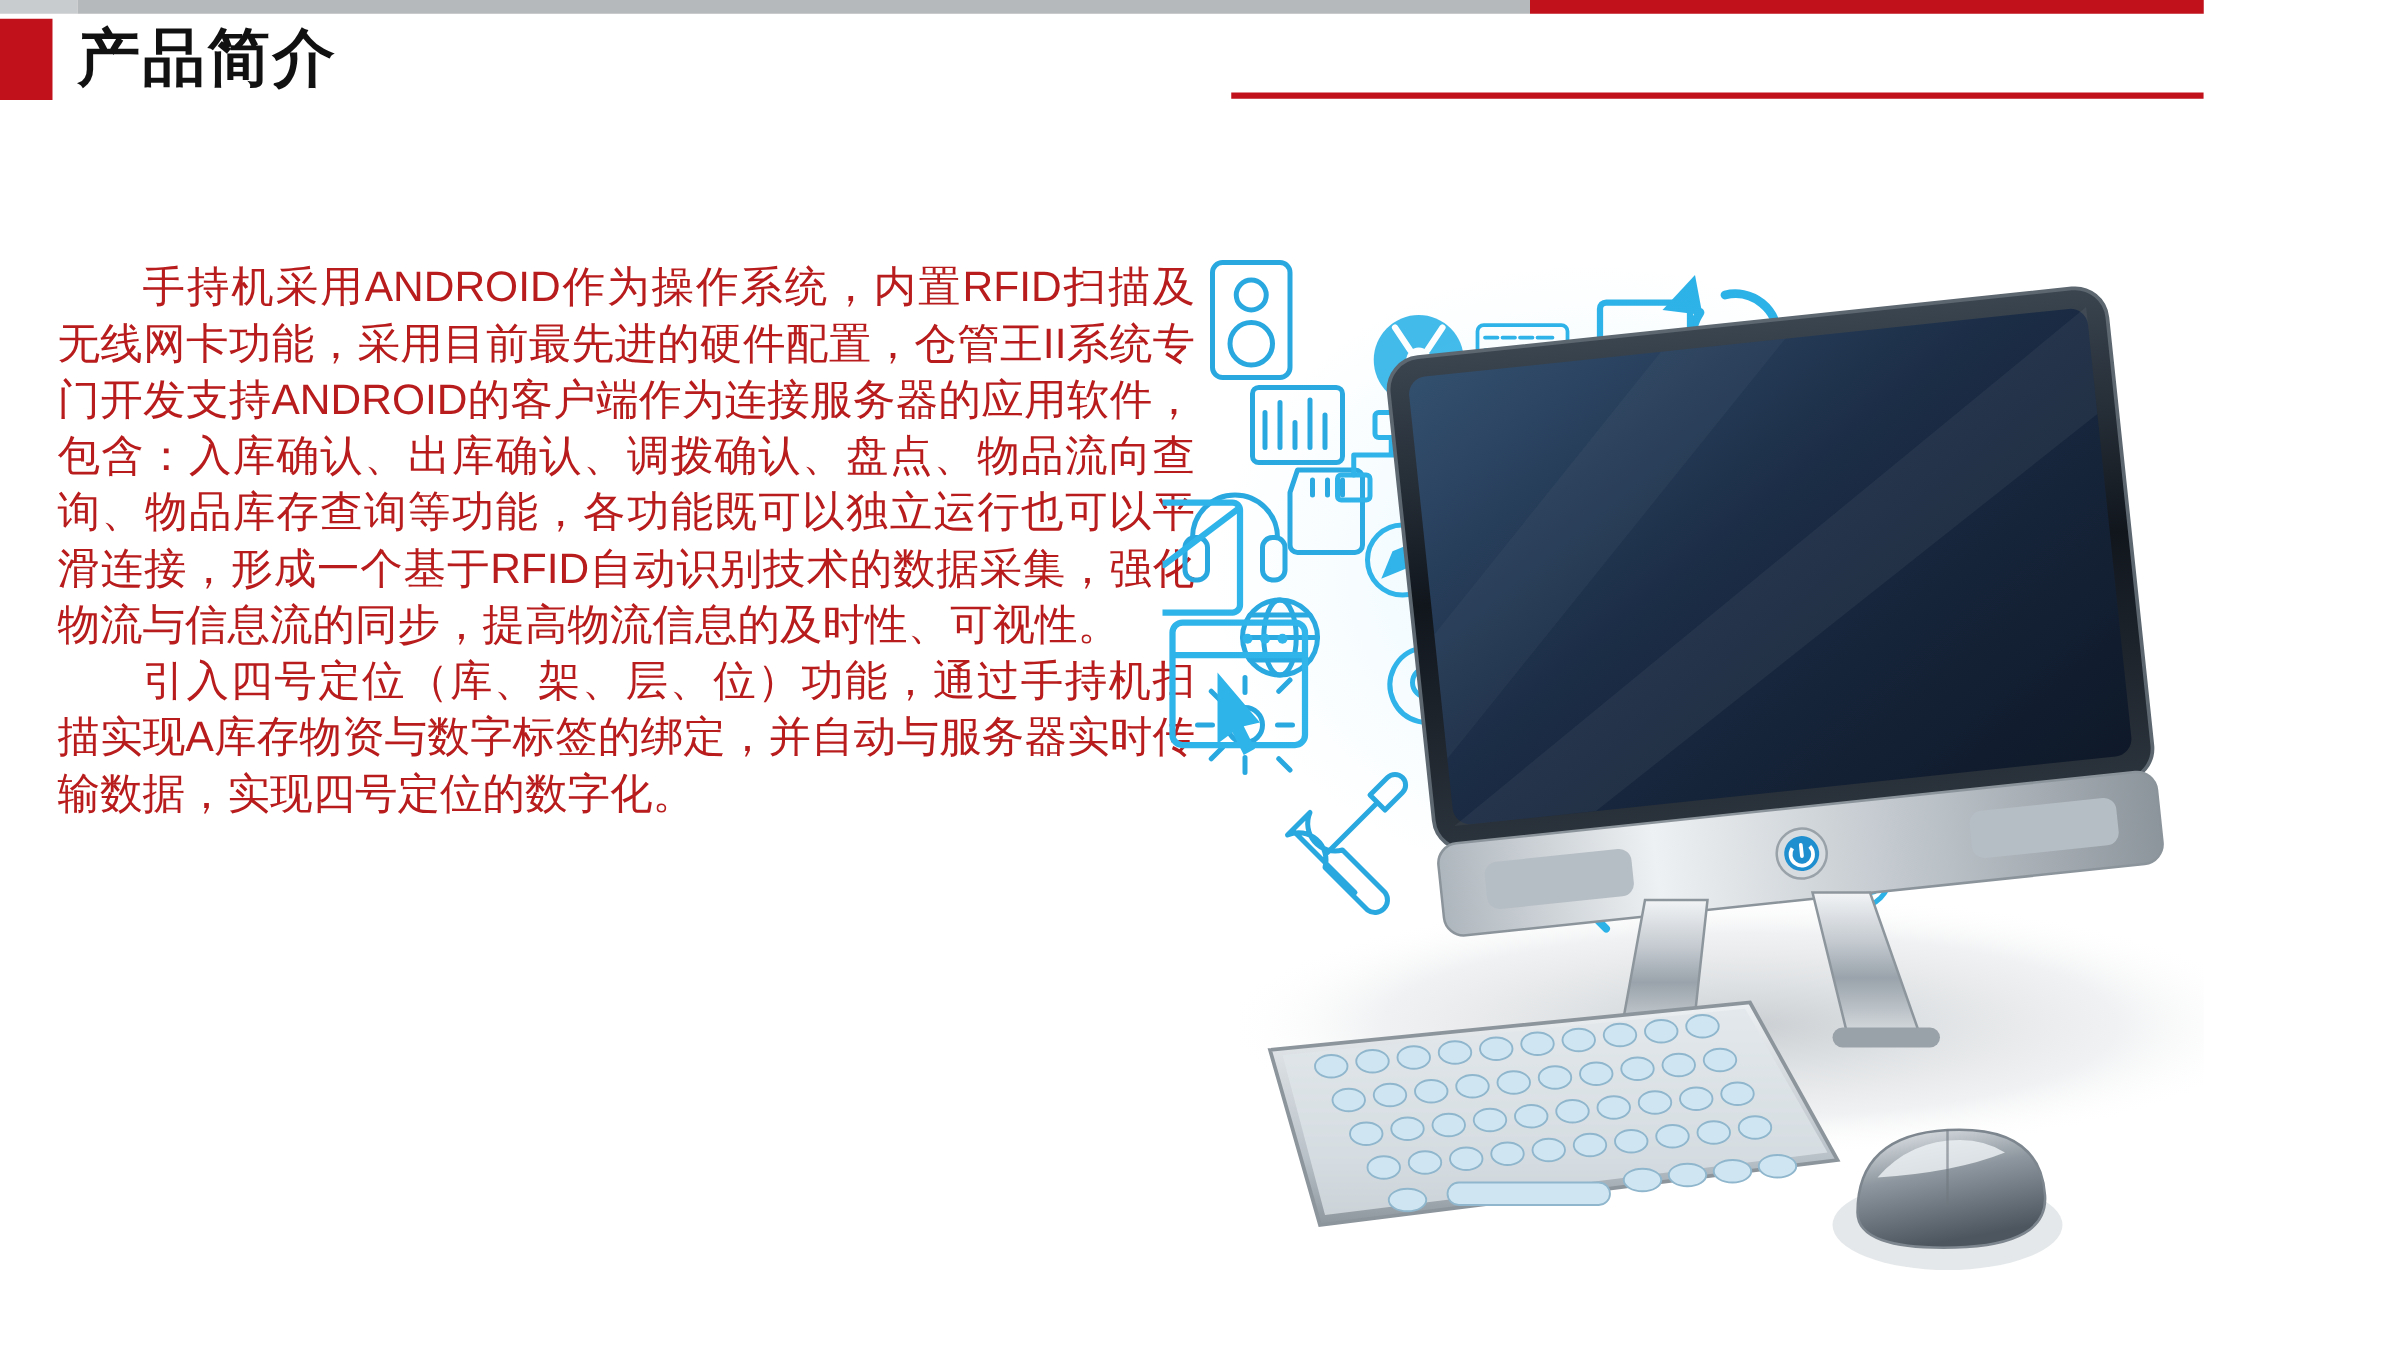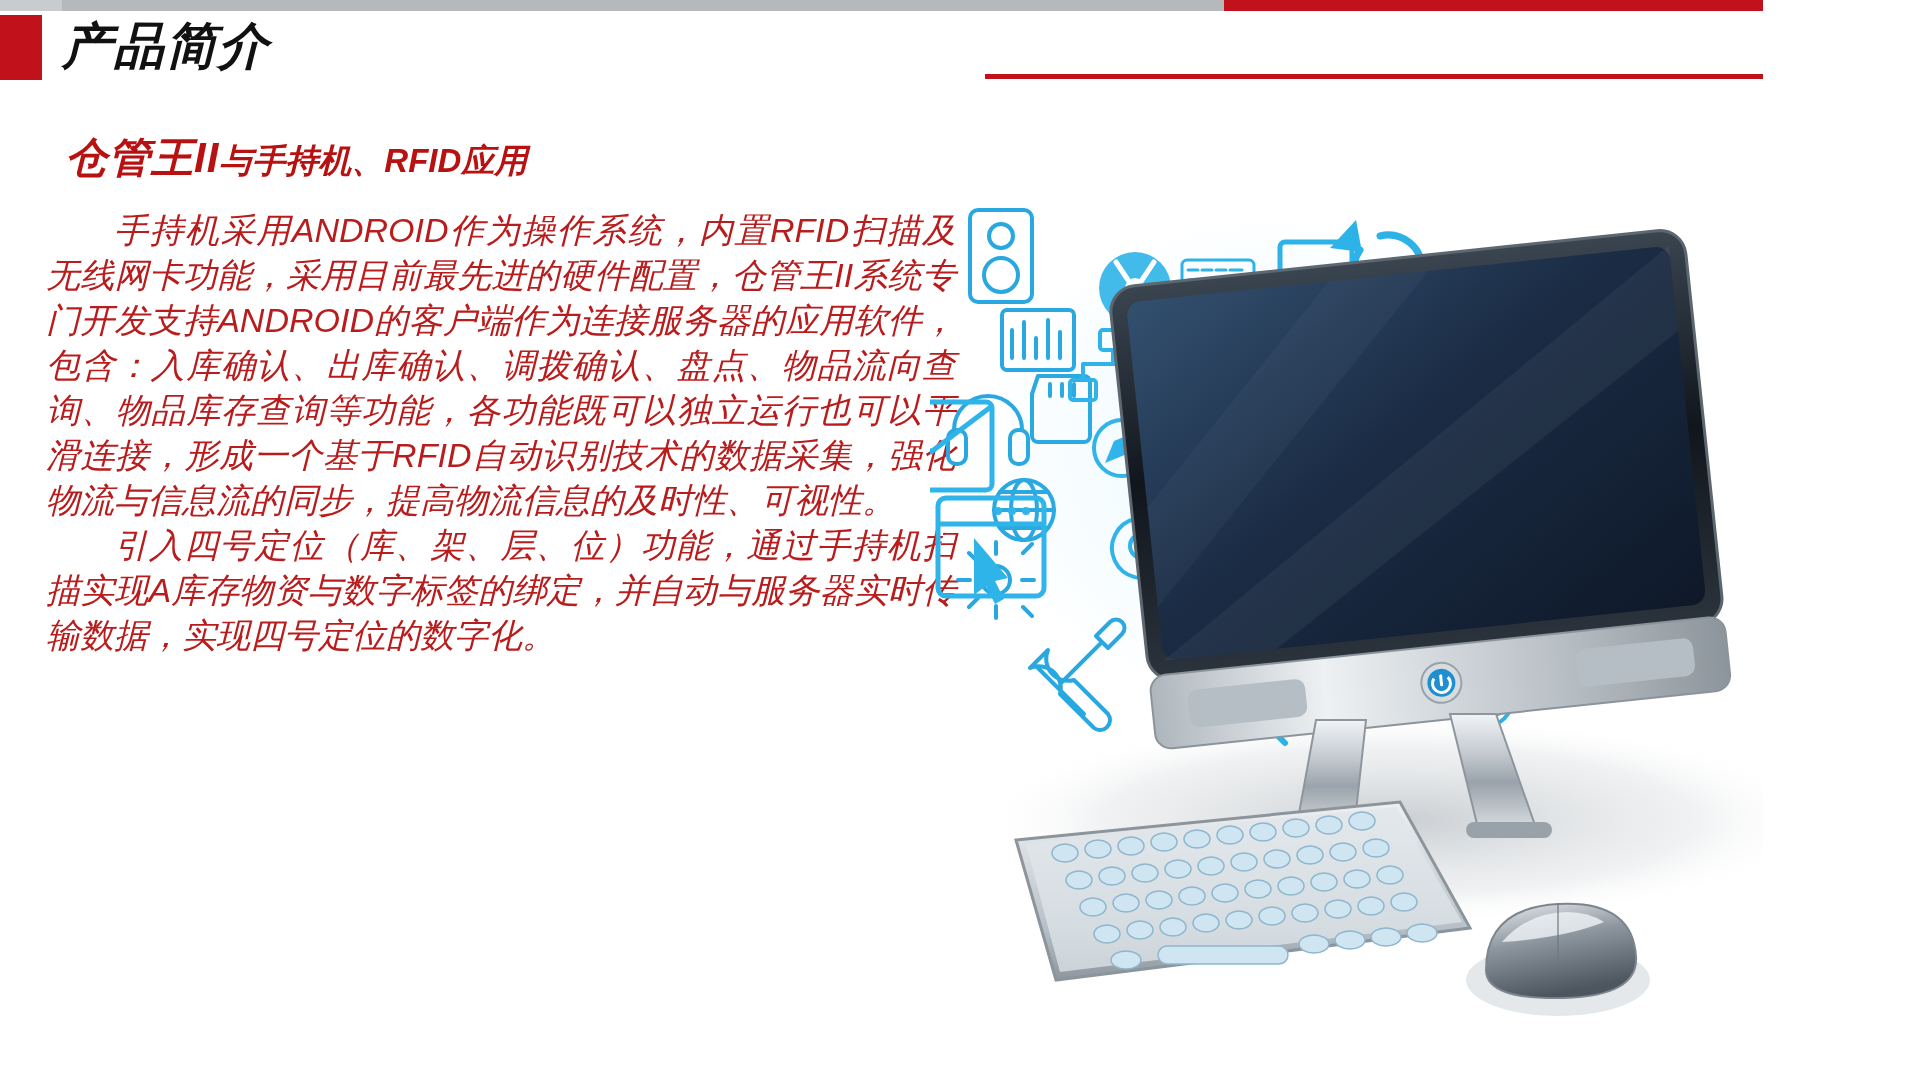--- a/index.html
+++ b/index.html
@@ -9,21 +9,20 @@
   }
   body {
     font-family: "Liberation Sans", "DejaVu Sans", sans-serif;
   }
   .slide {
     position: relative;
     width: 1763px;
     height: 1082px;
     background: #ffffff;
     overflow: hidden;
-    font-style: italic;
   }
 
   
   .top-bar-left {
     position: absolute;
     left: 0; top: 0;
     width: 62px; height: 11px;
     background: #c9ccce;
   }
   .top-bar-mid {
@@ -121,23 +120,20 @@
 <div class="slide">
 
   <div class="top-bar-left"></div>
   <div class="top-bar-mid"></div>
   <div class="top-bar-right"></div>
 
   <div class="red-square"></div>
   <div class="page-title">产品简介</div>
   <div class="brand-rule"></div>
 
-  <div class="subtitle">
-    <span class="big">仓管王II</span><span class="small">与手持机、RFID应用</span>
-  </div>
 
   <div class="body-text">
     <p>手持机采用ANDROID作为操作系统，内置RFID扫描及无线网卡功能，采用目前最先进的硬件配置，仓管王II系统专门开发支持ANDROID的客户端作为连接服务器的应用软件，包含：入库确认、出库确认、调拨确认、盘点、物品流向查询、物品库存查询等功能，各功能既可以独立运行也可以平滑连接，形成一个基于RFID自动识别技术的数据采集，强化物流与信息流的同步，提高物流信息的及时性、可视性。</p>
     <p>引入四号定位（库、架、层、位）功能，通过手持机扫描实现A库存物资与数字标签的绑定，并自动与服务器实时传输数据，实现四号定位的数字化。</p>
   </div>
 
   <div class="illustration">
     <svg class="illus-svg" viewBox="0 0 992 890" xmlns="http://www.w3.org/2000/svg">
       <defs>
         <linearGradient id="screenGrad" x1="0" y1="0" x2="1" y2="1">

